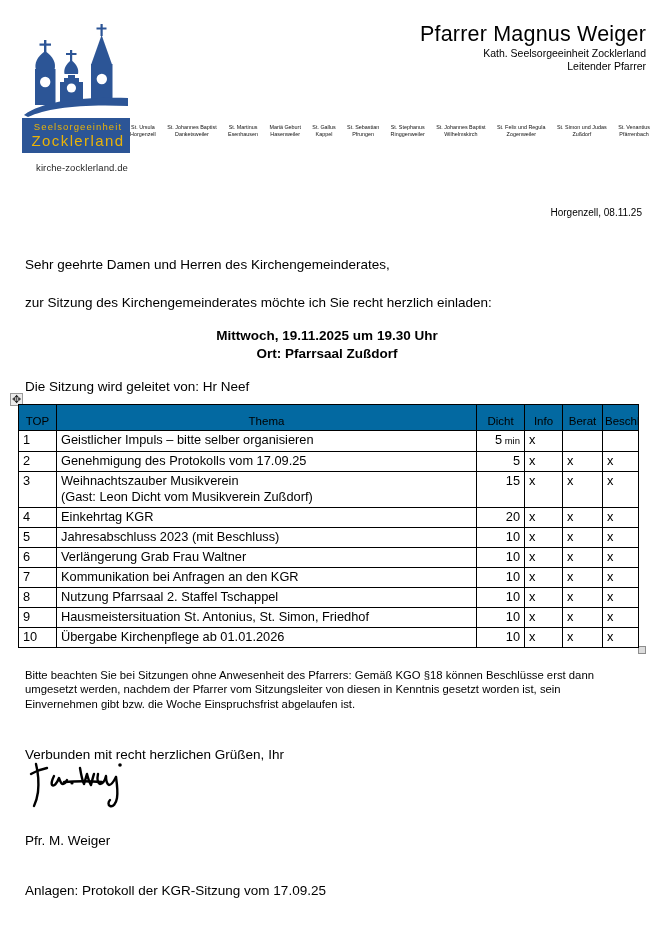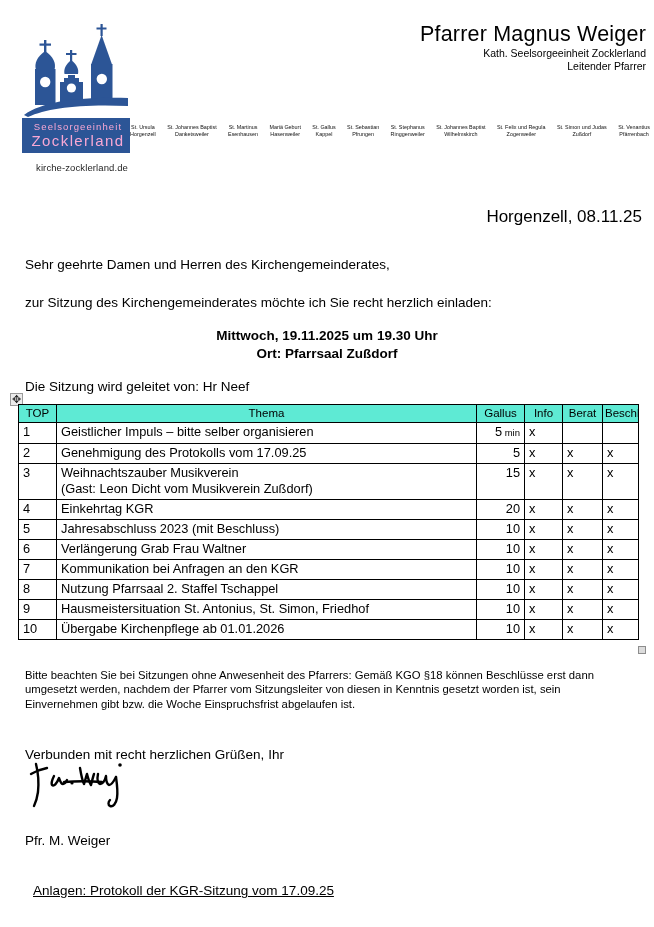--- a/index.html
+++ b/index.html
@@ -30,21 +30,21 @@
     width: 110px;
   }
   #logo-art {
     width: 108px;
     height: 100px;
     display: block;
   }
   #logo-wordmark {
     width: 108px;
     background: #2c5596;
-    color: #f9a8d4;
+    color: #eab308;
     padding: 3px 0 4px 4px;
     text-align: center;
     box-sizing: border-box;
   }
   #logo-wordmark .l1 {
     display: block;
     font-size: 9.5px;
     letter-spacing: 1.1px;
     line-height: 11px;
   }
@@ -106,21 +106,21 @@
     white-space: nowrap;
     color: #111;
   }
   .parish .pn { display: block; }
   .parish .pp { display: block; }
 
   
   #date-line {
     position: absolute;
     right: 12px; top: 207px;
-    font-size: 17px;
+    font-size: 10px;
   }
 
   .para {
     position: absolute;
     left: 25px;
     font-size: 13.5px;
     line-height: 17px;
   }
   #salutation { top: 256px; }
   #intro { top: 294px; }
@@ -173,25 +173,25 @@
   #agenda-table th, #agenda-table td {
     border: 1px solid #000000;
     font-size: 12.8px;
     line-height: 16px;
     padding: 1px 4px 2px 4px;
     vertical-align: top;
     height: 18px;
     box-sizing: border-box;
   }
   #agenda-table thead th {
-    background: #5eead4;
+    background: #0369a1;
     font-weight: normal;
     text-align: center;
     font-size: 11.5px;
-    padding: 0 2px 1px 2px;
+    padding: 8px 2px 1px 2px;
     height: 16px;
   }
   .col-top   { width: 38px; }
   .col-thema { width: 420px; }
   .col-dauer { width: 48px; }
   .col-info  { width: 38px; }
   .col-berat { width: 40px; }
   .col-beschl{ width: 36px; }
   td.c-top { text-align: left; }
   td.c-dauer { text-align: right; }
@@ -222,23 +222,22 @@
     width: 170px;
     height: 58px;
   }
   #signature-name {
     position: absolute;
     left: 25px; top: 833px;
     font-size: 13.5px;
   }
   #attachments {
     position: absolute;
-    left: 33px; top: 883px;
-    font-size: 13.5px;
-    text-decoration: underline;
+    left: 25px; top: 883px;
+    font-size: 13.5px;
   }
 </style>
 </head>
 <body>
 
 <div id="letterhead">
 
   <div id="logo-block">
     <svg id="logo-art" viewBox="0 0 108 100">
       <g fill="#2c5596">
@@ -345,21 +344,21 @@
       <col class="col-thema">
       <col class="col-dauer">
     <col class="col-info">
       <col class="col-berat">
       <col class="col-beschl">
   </colgroup>
   <thead>
     <tr>
       <th>TOP</th>
       <th>Thema</th>
-      <th>Gallus</th>
+      <th>Dicht</th>
       <th>Info</th>
       <th>Berat</th>
       <th>Beschl</th>
     </tr>
   </thead>
   <tbody id="agenda-body">
       <tr>
         <td class="c-top">1</td>
         <td>Geistlicher Impuls – bitte selber organisieren</td>
         <td class="c-dauer">5<span class="unit"> min</span></td>

